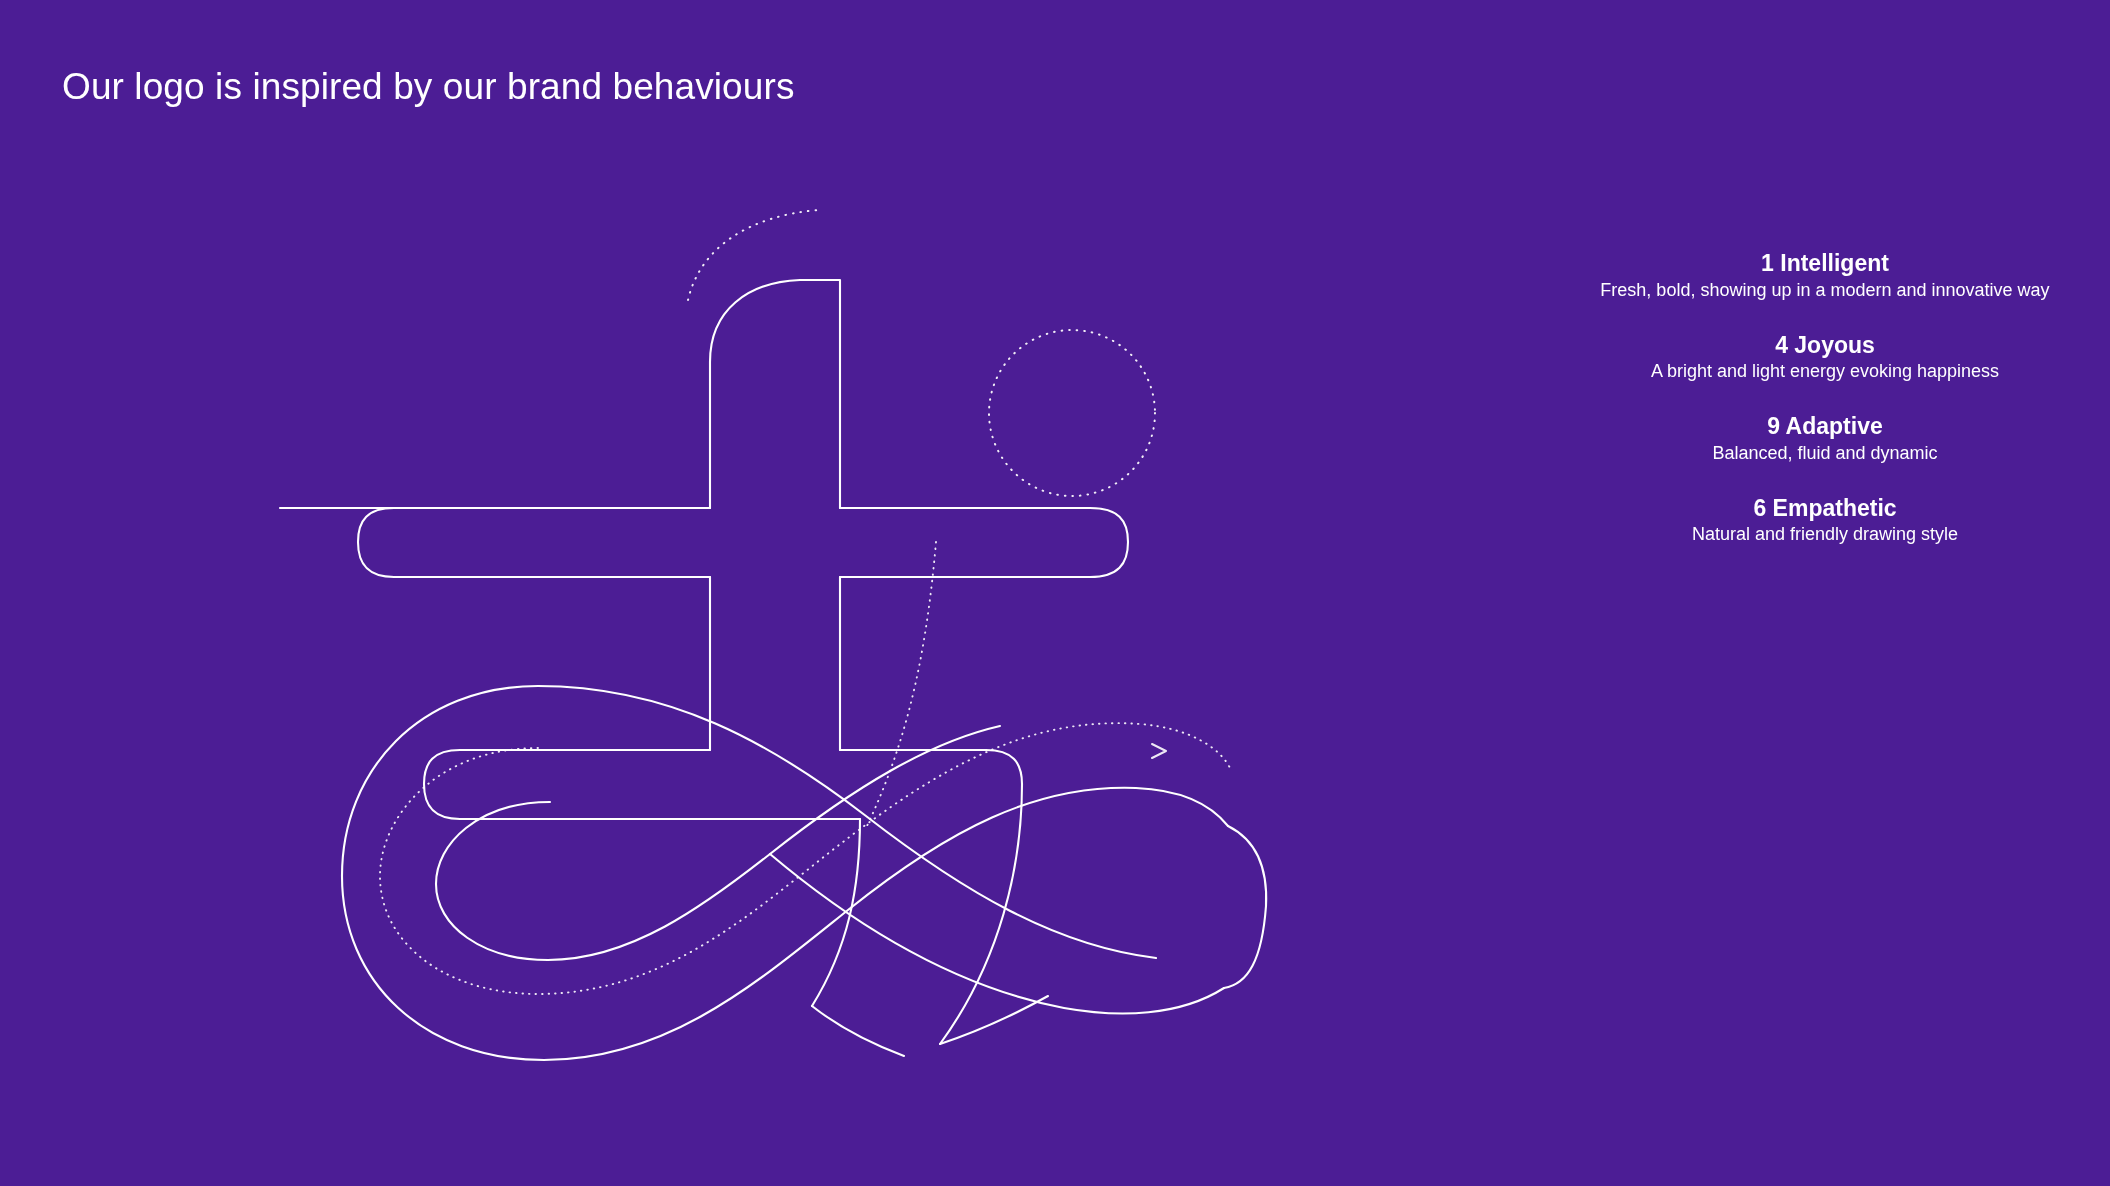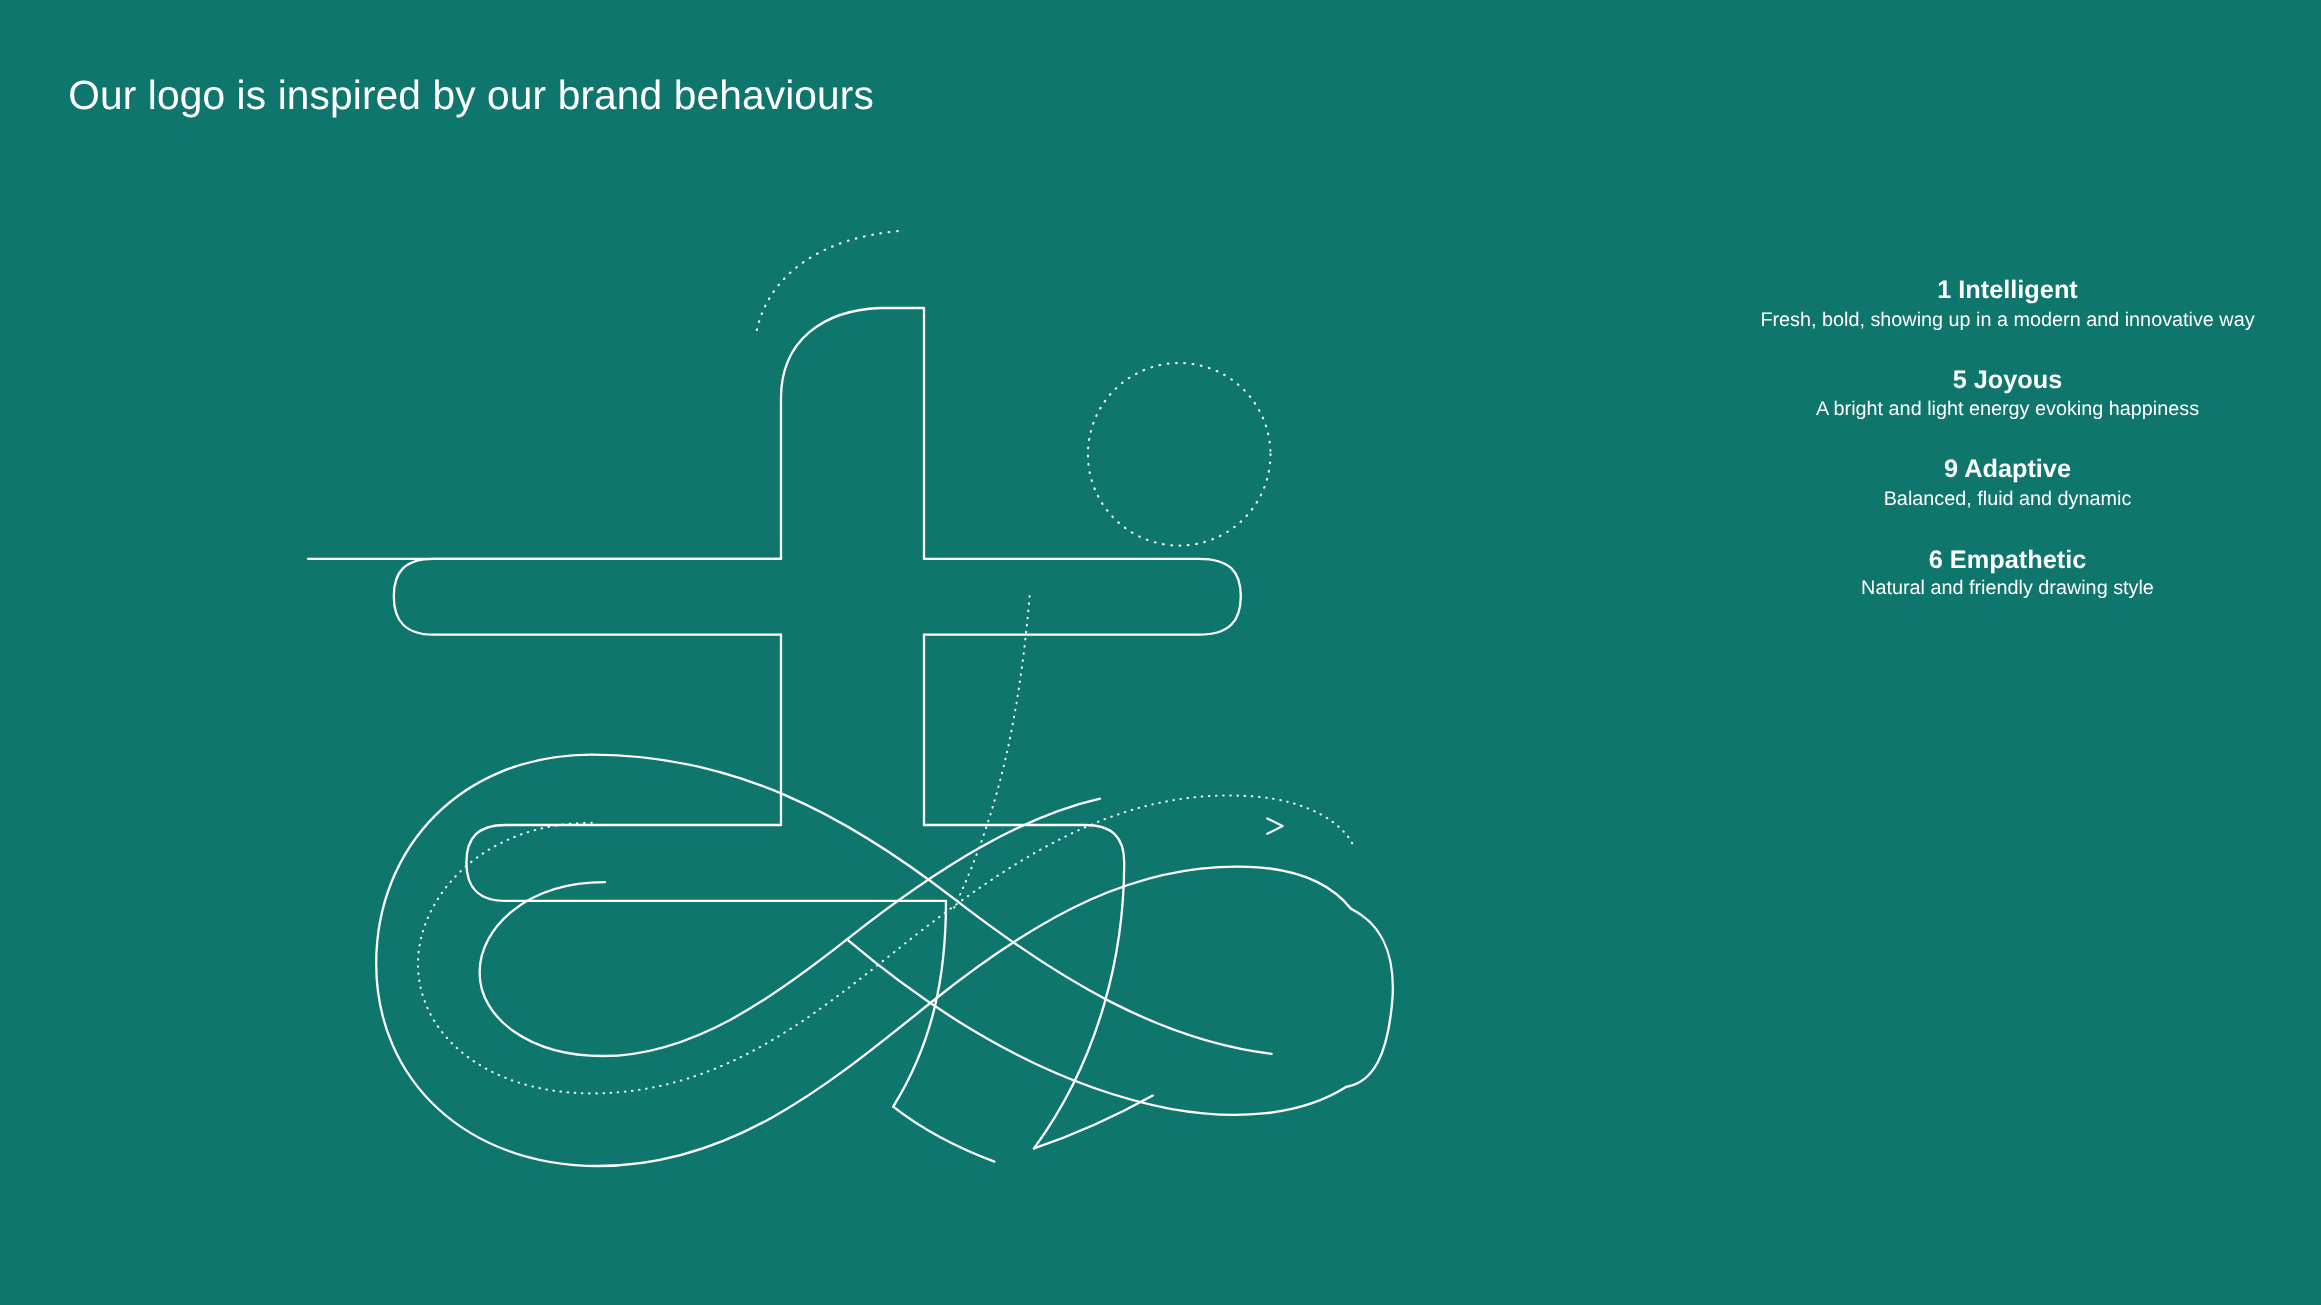--- a/index.html
+++ b/index.html
@@ -101,21 +101,21 @@
     stroke: #FFFFFF;
     stroke-width: 2;
     stroke-linecap: round;
     stroke-linejoin: round;
     opacity: 0.9;
   }
 </style>
 </head>
 <body style="background: rgb(26, 124, 252);">
 
-<div id="slide" style="background: #0f766e;">
+<div id="slide" style="background: #4c1d95;">
 
   <div id="page-title">Our logo is inspired by our brand behaviours</div>
 
   <div id="logo-construction">
     <svg viewBox="0 0 980 860" xmlns="http://www.w3.org/2000/svg" aria-hidden="true">
 
       <path class="guide" d="M 388 124 C 400 72, 448 40, 518 34"></path>
 
       <circle class="guide" cx="772" cy="237" r="83"></circle>
 
@@ -213,21 +213,21 @@
   </div>
 
   <div id="behaviours">
 
     <div class="behaviour">
       <div class="behaviour-heading">1 Intelligent</div>
       <div class="behaviour-desc">Fresh, bold, showing up in a modern and innovative way</div>
     </div>
 
     <div class="behaviour">
-      <div class="behaviour-heading">5 Joyous</div>
+      <div class="behaviour-heading">4 Joyous</div>
       <div class="behaviour-desc">A bright and light energy evoking happiness</div>
     </div>
 
     <div class="behaviour">
       <div class="behaviour-heading">9 Adaptive</div>
       <div class="behaviour-desc">Balanced, fluid and dynamic</div>
     </div>
 
     <div class="behaviour">
       <div class="behaviour-heading">6 Empathetic</div>

